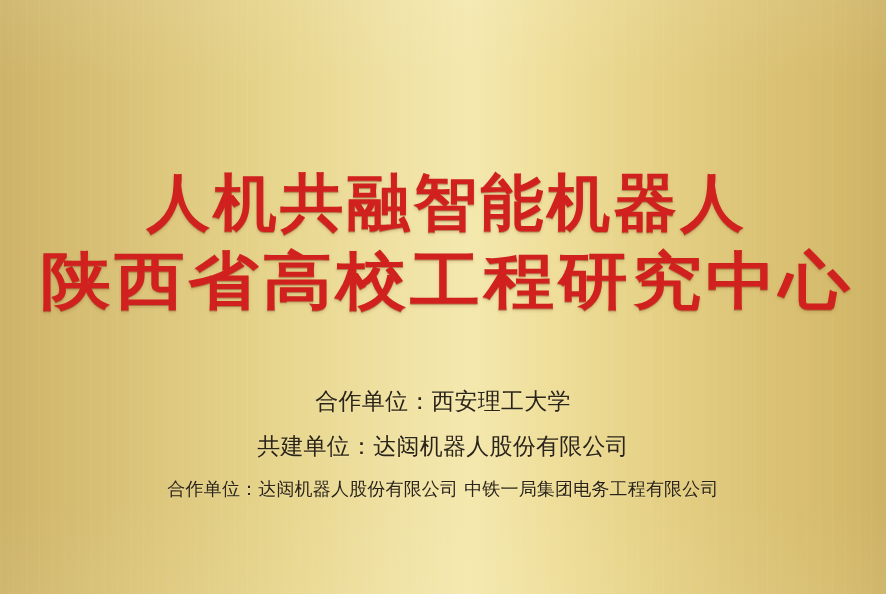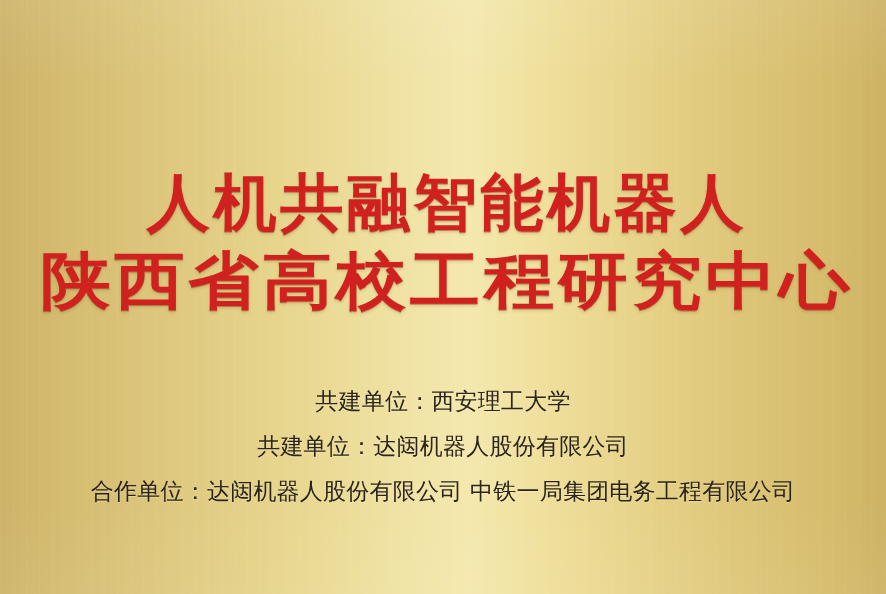--- a/index.html
+++ b/index.html
@@ -112,37 +112,37 @@
     color: #2b2418;
     font-size: 23px;
     line-height: 1.0;
     letter-spacing: 0.01em;
     white-space: nowrap;
     text-shadow: 0 1px 0 rgba(255,245,205,0.30);
   }
 
   .sub-line-1 { font-size: 23px; }
   .sub-line-2 { font-size: 23px; margin-top: 22px; }
-  .sub-line-3 { font-size: 23px; margin-top: 22px; }
+  .sub-line-3 { font-size: 18px; margin-top: 22px; }
 </style>
 </head>
 <body>
 
 <div id="plaque">
 
   <div id="streaks"></div>
   <div id="sheen"></div>
 
   <div id="content">
 
     <div class="title-block">
       <div class="title-line title-line-1">人机共融智能机器人</div>
       <div class="title-line title-line-2">陕西省高校工程研究中心</div>
     </div>
 
     <div class="sub-block">
-      <div class="sub-line sub-line-1">共建单位：西安理工大学</div>
+      <div class="sub-line sub-line-1">合作单位：西安理工大学</div>
       <div class="sub-line sub-line-2">共建单位：达闼机器人股份有限公司</div>
       <div class="sub-line sub-line-3">合作单位：达闼机器人股份有限公司  中铁一局集团电务工程有限公司</div>
     </div>
 
   </div>
 </div>
 
 </body></html>

